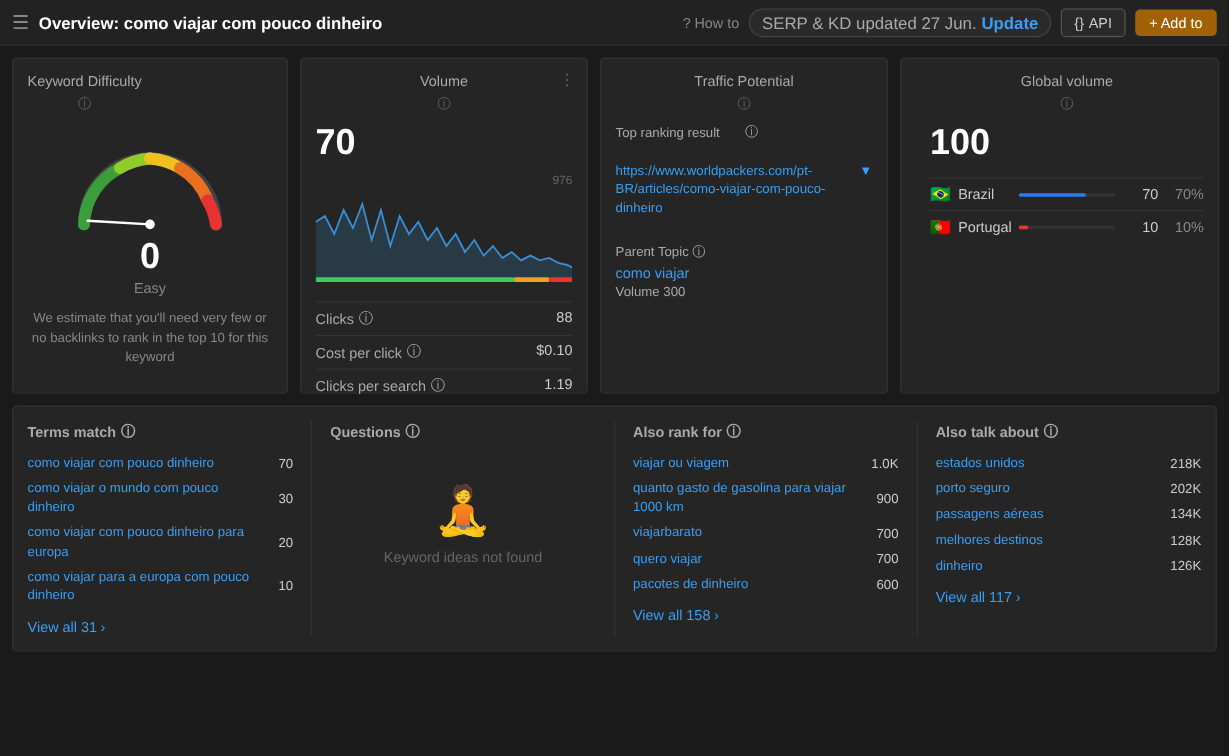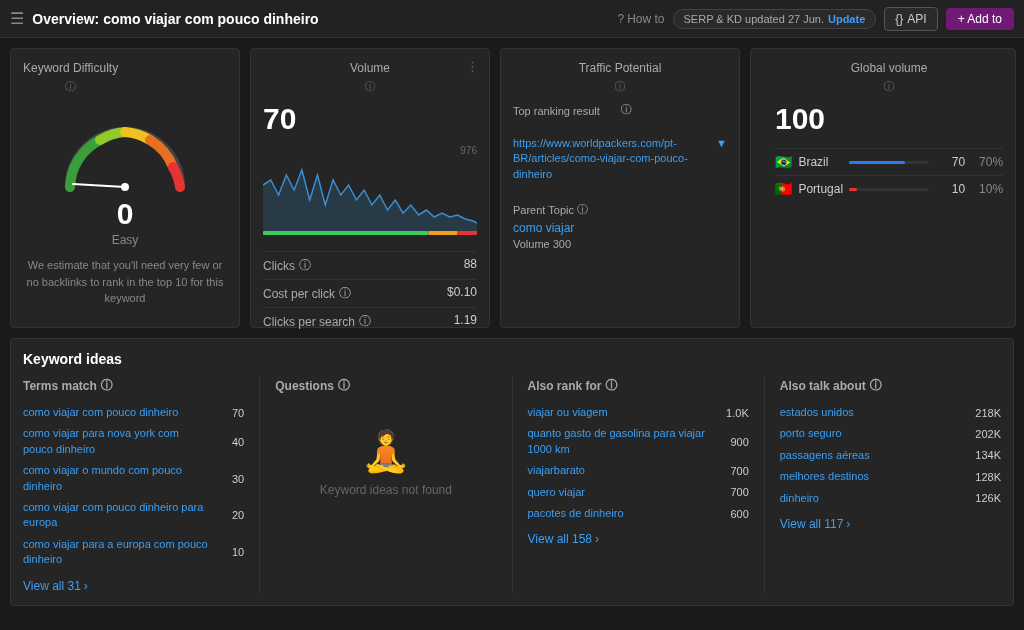--- a/index.html
+++ b/index.html
@@ -40,21 +40,21 @@
       cursor: pointer;
       display: flex;
       align-items: center;
       gap: 3px;
     }
     .topbar-badge {
       background: #2a2a2a;
       border: 1px solid #444;
       border-radius: 12px;
       padding: 3px 10px;
-      font-size: 11px;
+      font-size: 14px;
       color: #aaa;
       display: flex;
       align-items: center;
       gap: 4px;
     }
     .topbar-badge .update-btn {
       color: #3a9ff5;
       cursor: pointer;
       font-weight: bold;
     }
@@ -64,21 +64,21 @@
       border-radius: 4px;
       color: #ccc;
       padding: 4px 10px;
       font-size: 12px;
       cursor: pointer;
       display: flex;
       align-items: center;
       gap: 4px;
     }
     .topbar-add-btn {
-      background: #701a75;
+      background: #a16207;
       border: none;
       border-radius: 4px;
       color: #fff;
       padding: 4px 12px;
       font-size: 12px;
       cursor: pointer;
       display: flex;
       align-items: center;
       gap: 4px;
     }
@@ -528,36 +528,31 @@
     </div>
     <span class="country-vol">10</span>
     <span class="country-pct">10%</span>
   </div>
         </div>
     </div>
 
   </div>
 
   <div class="keyword-ideas">
-    <div class="keyword-ideas-title">Keyword ideas</div>
     <div class="ki-columns" id="ki-columns-container">
         <div class="ki-col">
           <div class="ki-col-title">
     <span>Terms match</span>
     <span class="info-icon">ⓘ</span>
   </div>
           <div class="ki-item">
         <span class="ki-link">como viajar com pouco dinheiro</span>
         <span class="ki-vol">70</span>
       </div>
           <div class="ki-item">
-        <span class="ki-link">como viajar para nova york com pouco dinheiro</span>
-        <span class="ki-vol">40</span>
-      </div>
-          <div class="ki-item">
         <span class="ki-link">como viajar o mundo com pouco dinheiro</span>
         <span class="ki-vol">30</span>
       </div>
           <div class="ki-item">
         <span class="ki-link">como viajar com pouco dinheiro para europa</span>
         <span class="ki-vol">20</span>
       </div>
           <div class="ki-item">
         <span class="ki-link">como viajar para a europa com pouco dinheiro</span>
         <span class="ki-vol">10</span>

